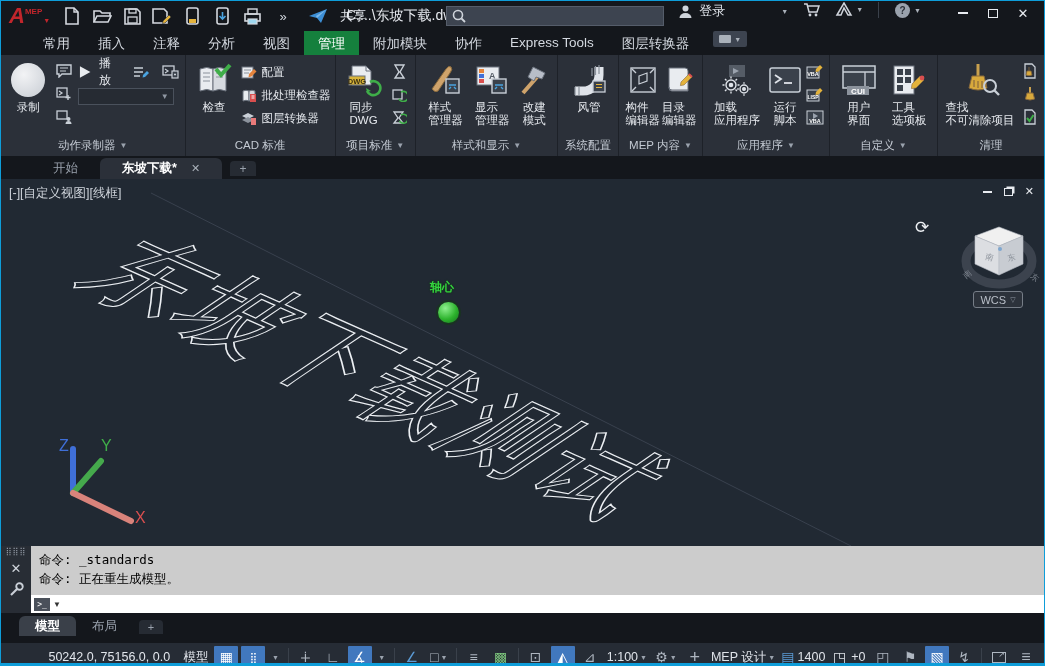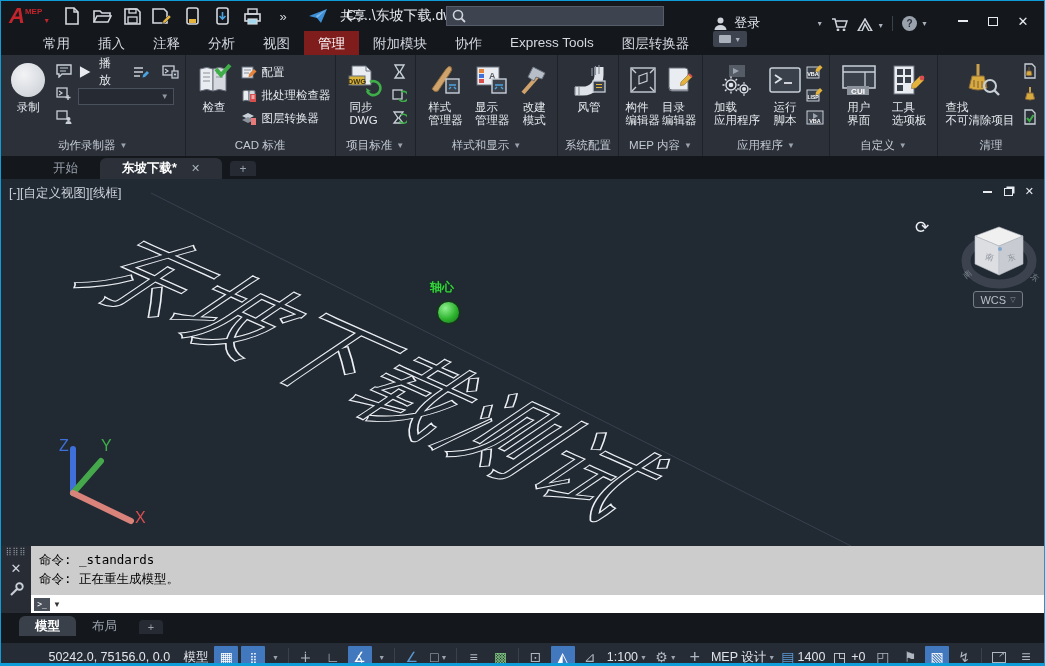--- a/index.html
+++ b/index.html
@@ -21,36 +21,36 @@
   .more-glyph { color:#cfd4db; font-size:13px; letter-spacing:-2px; }
   .share { display:flex; align-items:center; gap:12px; margin-left:10px; color:#e4e8ee; font-size:13px; cursor:pointer; }
   .doc-title { position:absolute; left:345px; top:0; height:30px; display:flex; align-items:center;
                color:#e8ebf0; font-size:14px; gap:10px; }
   .doc-title .play { color:#cfd4db; font-size:9px; }
   .searchbox { position:absolute; left:445px; top:5px; width:218px; height:20px; background:#3d4450;
                border:1px solid #555d6a; display:flex; align-items:center; }
   .searchbox input { flex:1; background:transparent; border:none; outline:none; color:#eef1f5;
                      font-size:13px; padding:0 6px; font-family:inherit; }
   .searchbtn { width:24px; height:100%; display:flex; align-items:center; justify-content:center; cursor:pointer; }
-  .tb-right { position:absolute; right:8px; top:1px; height:30px; display:flex; align-items:flex-end; gap:8px; }
+  .tb-right { position:absolute; right:8px; top:1px; height:30px; display:flex; align-items:flex-start; gap:15px; }
   .login { display:flex; align-items:center; gap:6px; color:#dfe3e9; font-size:13px; cursor:pointer; width:110px; }
   .tinycaret { font-size:7px; color:#aab1ba; }
   .tb-ico { display:flex; align-items:center; gap:3px; cursor:pointer; }
   .tb-sep { width:1px; height:16px; background:#3a414b; }
   .winctl { display:flex; align-items:center; gap:4px; margin-left:14px; }
   .winbtn { width:26px; height:22px; display:flex; align-items:center; justify-content:center;
             color:#e8ebf0; font-size:13px; cursor:pointer; }
   .winbtn .minbar { width:10px; height:2px; background:#e8ebf0; display:block; }
   .winbtn .maxbox { width:10px; height:9px; border:1.5px solid #e8ebf0; display:block; }
 
   
   .ribbontabs { position:absolute; left:0; top:30px; width:100%; height:24px; background:#14171c;
                 display:flex; padding-left:28px; }
   .rtab { padding:4px 14px; font-size:13.5px; color:#d4d9e0; cursor:pointer; white-space:nowrap; }
-  .rtab.active { background:#7f1d1d; color:#ffffff; }
+  .rtab.active { background:#15803d; color:#ffffff; }
   .rtab-extra { margin-left:10px; margin-bottom:3px; width:34px; height:16px; background:#3d4450;
                 border-radius:2px; display:flex; align-items:center; justify-content:center; gap:3px; cursor:pointer; }
   .rtab-extra .pic { width:12px; height:8px; background:#aab1ba; border-radius:1px; }
 
   
   .ribbon { position:absolute; left:0; top:54px; width:100%; height:101px; background:#2b3039; display:flex; }
   .panel { position:relative; height:100%; border-right:1px solid #1d2128; display:flex; flex-direction:column; }
   .panel-body { flex:1; display:flex; align-items:flex-start; padding:4px 4px 0 6px; gap:4px; }
   .panel-title { height:21px; display:flex; align-items:center; justify-content:center; gap:4px;
                  color:#c3c9d2; font-size:11.5px; cursor:pointer; }

